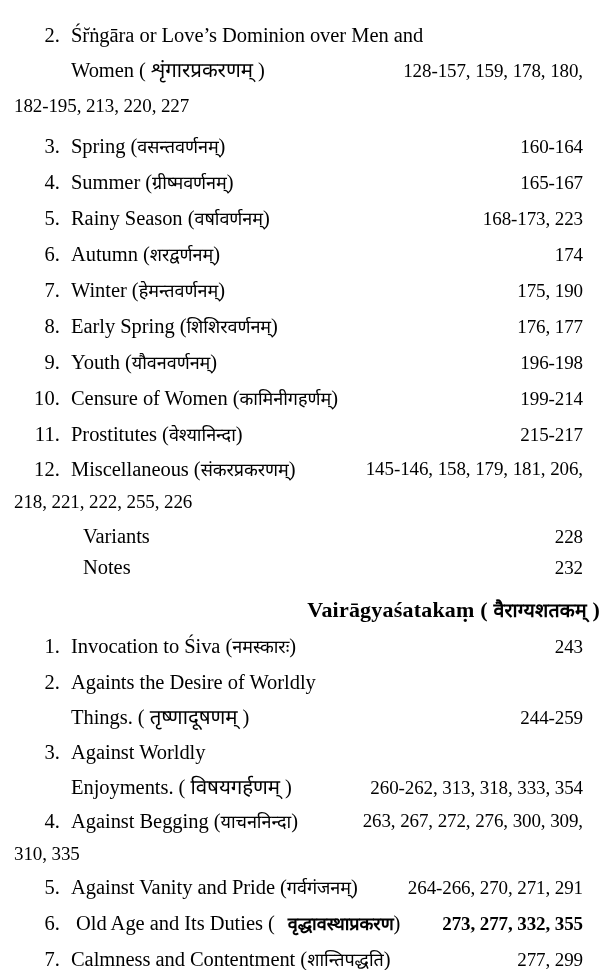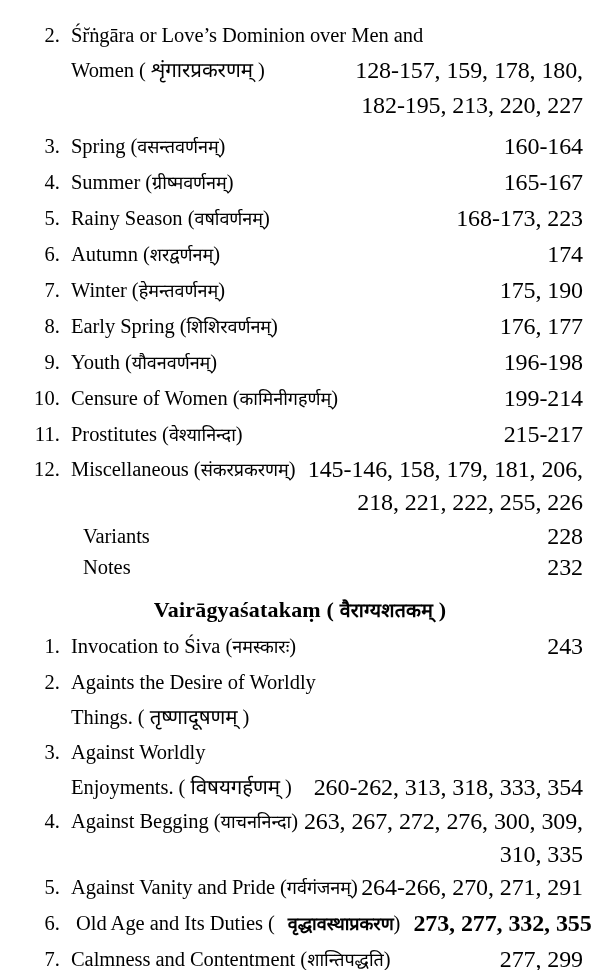--- a/index.html
+++ b/index.html
@@ -47,42 +47,42 @@
     flex: 1 1 auto;
     font-size: 20.5px;
     line-height: 35px;
     white-space: nowrap;
     letter-spacing: -0.05px;
   }
 
   .pages {
     flex: 0 0 auto;
     text-align: right;
-    font-size: 24px;
+    font-size: 19px;
     line-height: 35px;
     white-space: nowrap;
     letter-spacing: -0.1px;
   }
 
   
   .row.only-pages {
-    justify-content: flex-end;
+    justify-content: flex-start;
   }
 
   
   .dev {
     font-family: "Liberation Sans", "DejaVu Sans", sans-serif;
     font-size: 18px;
   }
 
   .bold { font-weight: bold; margin-left: 13px; }
 
   
   .section-heading {
-    text-align: center;
+    text-align: right;
     font-size: 22px;
     font-weight: bold;
     line-height: 34px;
     padding-top: 10px;
     padding-bottom: 2px;
     letter-spacing: 0.2px;
   }
   .section-heading .dev {
     font-size: 19.5px;
   }
@@ -213,20 +213,21 @@
       <span class="pages">243</span>
     </div>
 
     <div class="row">
       <span class="num">2.</span>
       <span class="title">Againts the Desire of Worldly</span>
     </div>
     <div class="row">
       <span class="num"></span>
       <span class="title">Things. ( तृष्णादूषणम् )</span>
+      <span class="pages">244-259</span>
     </div>
 
     <div class="row">
       <span class="num">3.</span>
       <span class="title">Against Worldly</span>
     </div>
     <div class="row">
       <span class="num"></span>
       <span class="title">Enjoyments. ( विषयगर्हणम् )</span>
       <span class="pages">260-262, 313, 318, 333, 354</span>

